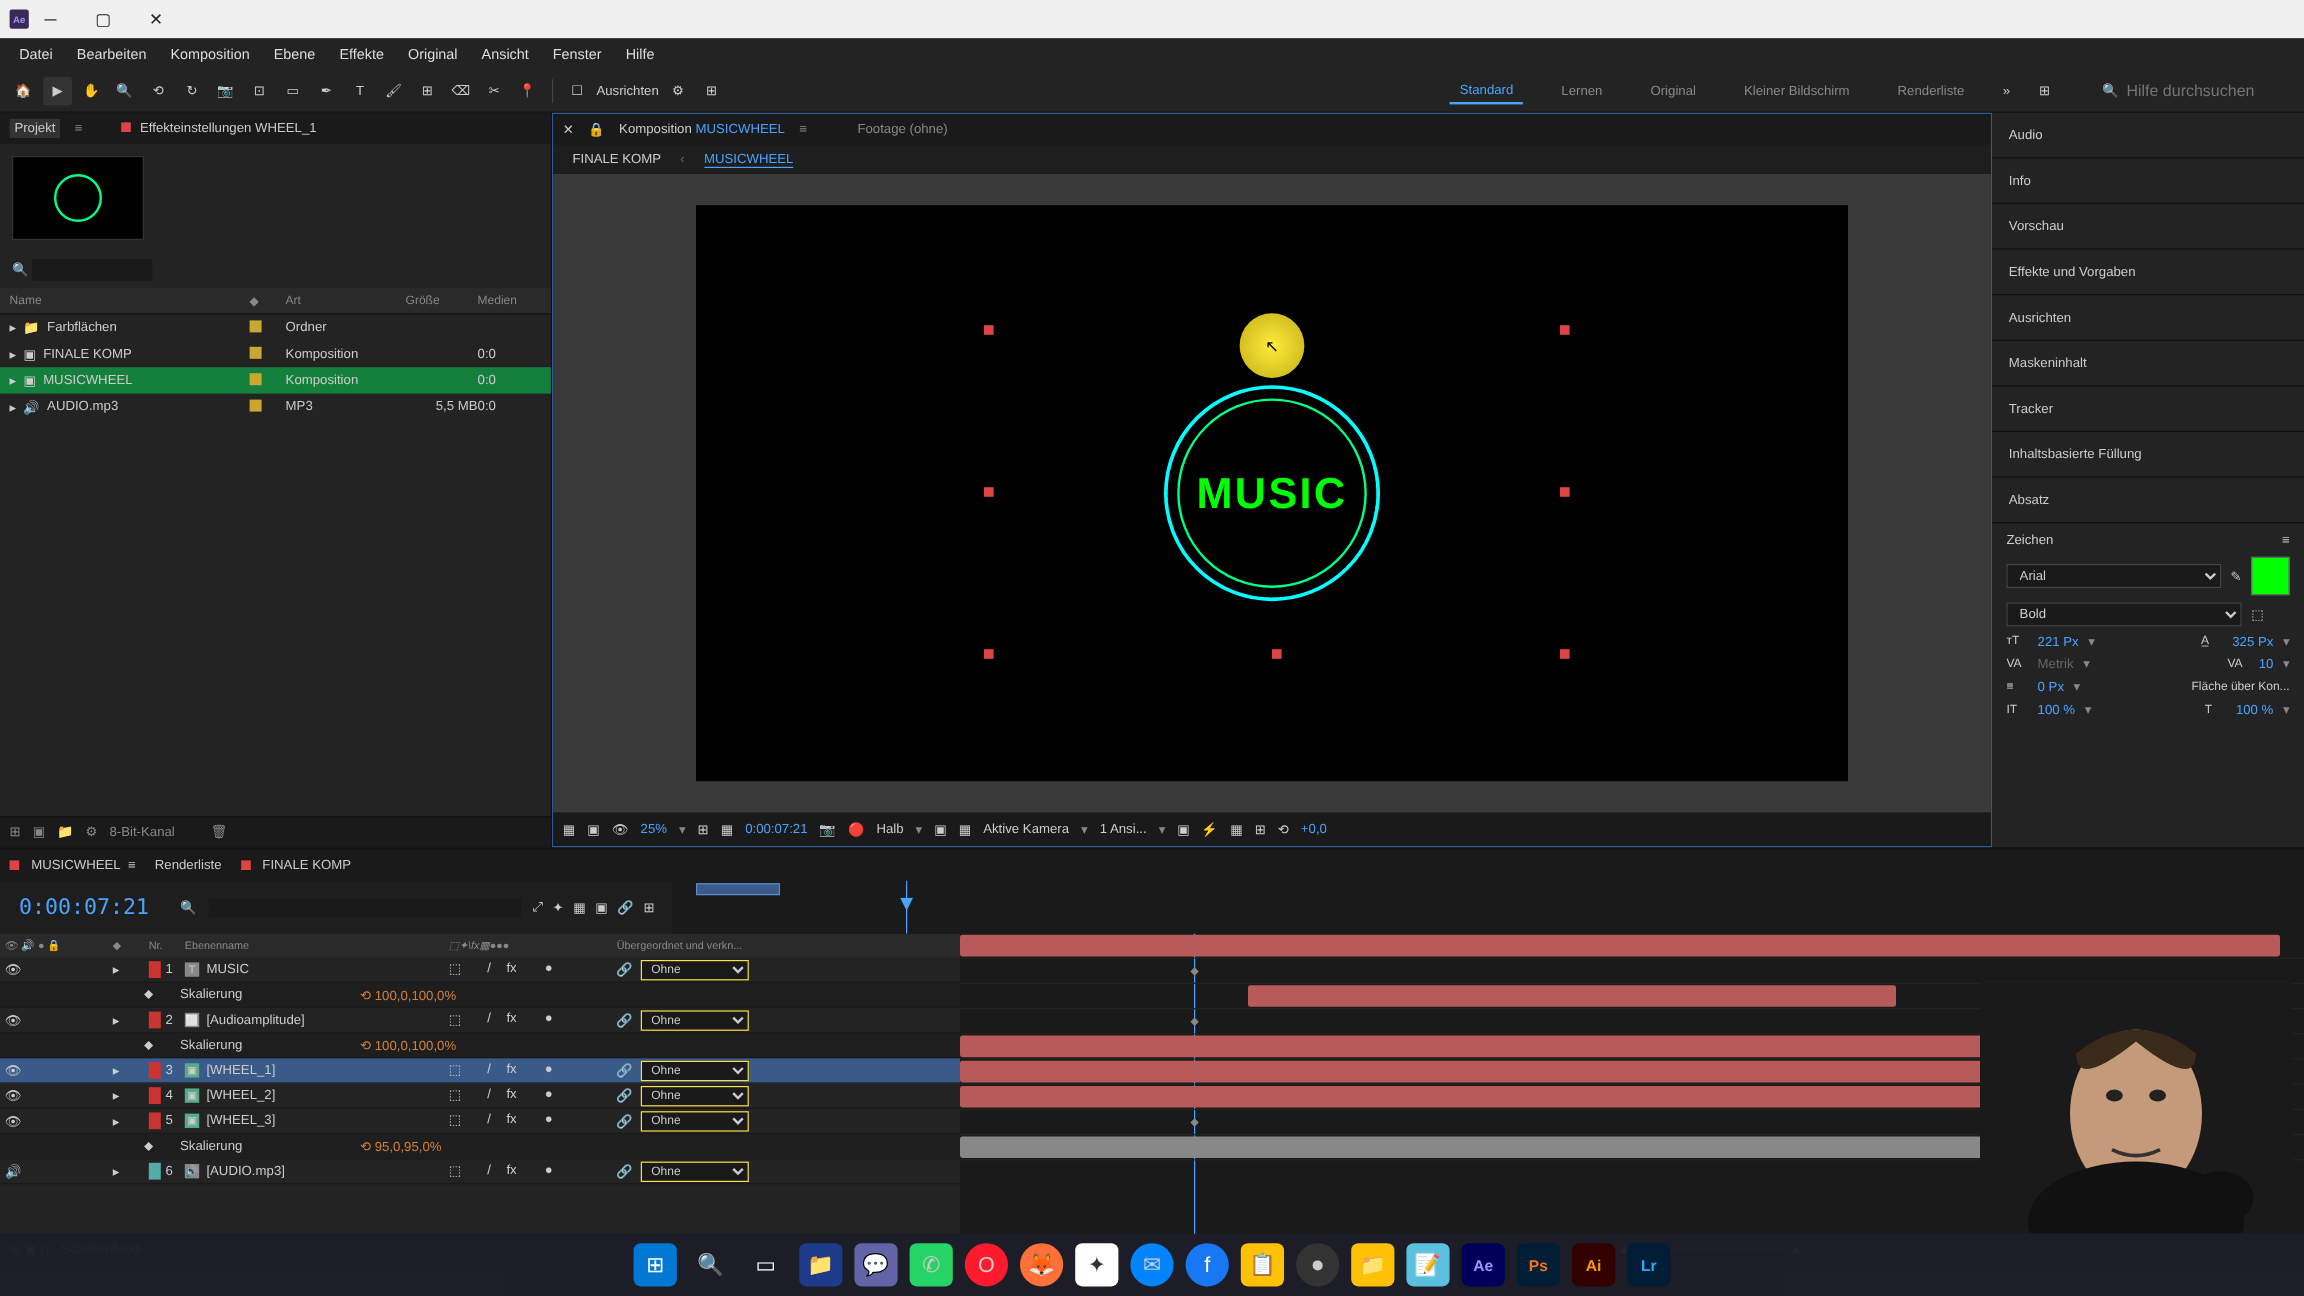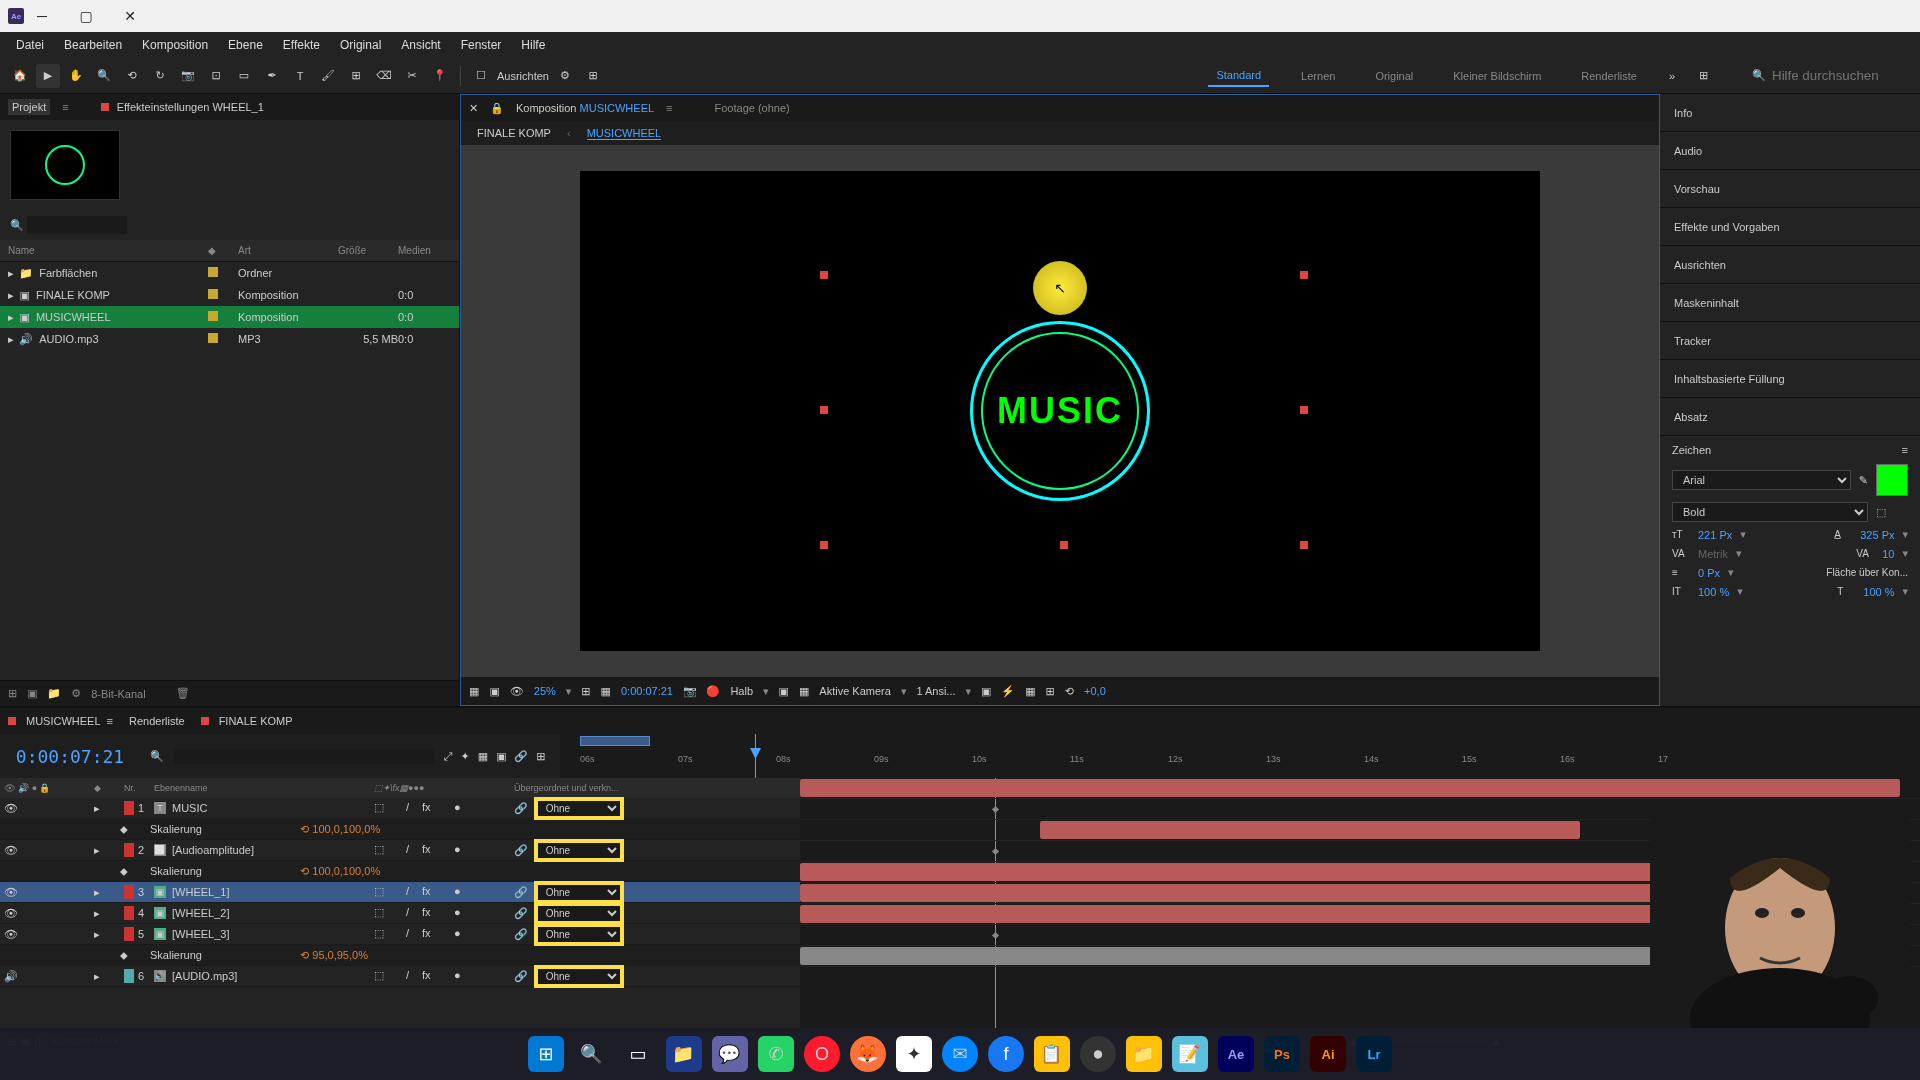--- a/index.html
+++ b/index.html
@@ -118,21 +118,21 @@
 .tl-layer-row.prop { background: #1e1e1e; padding-left: 120px; }
 .lv-vis { width: 60px; display: flex; gap: 2px; }
 .lv-eye { width: 14px; height: 14px; display: flex; align-items: center; justify-content: center; }
 .lv-lock { width: 30px; }
 .lv-nr { width: 30px; display: flex; align-items: center; gap: 4px; }
 .lv-color { width: 10px; height: 14px; display: inline-block; }
 .lv-name { width: 220px; display: flex; align-items: center; gap: 6px; }
 .lv-sw { width: 140px; display: flex; gap: 2px; }
 .lv-sw-cell { width: 14px; height: 14px; }
 .lv-parent { width: 160px; display: flex; align-items: center; gap: 6px; }
-.parent-select { background: #1a1a1a; border: 4px solid #fde047; color: #ccc; font-size: 10px; padding: 1px 4px; width: 90px; }
+.parent-select { background: #1a1a1a; border: 1px solid #fde047; color: #ccc; font-size: 10px; padding: 1px 4px; width: 90px; }
 
 .tl-tracks { flex: 1; background: #1a1a1a; position: relative; }
 .tl-track-row { height: 21px; position: relative; border-bottom: 1px solid #232323; }
 .track-bar { position: absolute; height: 18px; top: 1px; border-radius: 2px; }
 .track-playhead { position: absolute; top: 0; bottom: 0; width: 1px; background: #4aa3ff; }
 
 .tl-footer { height: 22px; background: #1a1a1a; display: flex; align-items: center; padding: 0 8px; gap: 10px; color: #888; justify-content: space-between; }
 
 
 .taskbar { position: absolute; bottom: 0; left: 0; right: 0; height: 52px; background: rgba(30,30,40,0.95); display: flex; align-items: center; justify-content: center; gap: 10px; }
@@ -331,22 +331,22 @@
       <span class="vc-item">▣</span>
       <span class="vc-item">⚡</span>
       <span class="vc-item">▦</span>
       <span class="vc-item">⊞</span>
       <span class="vc-item">⟲</span>
       <span class="vc-item blue">+0,0</span>
     </div>
   </div>
 
   <div class="right-panels">
+    <div class="right-panel-row">Audio</div>
     <div class="right-panel-row">Info</div>
-    <div class="right-panel-row">Audio</div>
     <div class="right-panel-row">Vorschau</div>
     <div class="right-panel-row">Effekte und Vorgaben</div>
     <div class="right-panel-row">Ausrichten</div>
     <div class="right-panel-row">Maskeninhalt</div>
     <div class="right-panel-row">Tracker</div>
     <div class="right-panel-row">Inhaltsbasierte Füllung</div>
     <div class="right-panel-row">Absatz</div>
     <div class="char-panel">
       <div class="char-header">
         <span>Zeichen</span>
@@ -421,34 +421,20 @@
         <span>▦</span>
         <span>▣</span>
         <span>🔗</span>
         <span>⊞</span>
       </div>
     </div>
     <div class="tl-ruler-area">
       <div class="tl-workarea">
         <div class="wa-bar" style="left:20px;width:70px"></div>
       </div>
-      <div class="tl-ruler" id="tl-ruler">
-          <div class="tl-tick" style="left: 20px;">06s</div>
-          <div class="tl-tick" style="left: 118px;">07s</div>
-          <div class="tl-tick" style="left: 216px;">08s</div>
-          <div class="tl-tick" style="left: 314px;">09s</div>
-          <div class="tl-tick" style="left: 412px;">10s</div>
-          <div class="tl-tick" style="left: 510px;">11s</div>
-          <div class="tl-tick" style="left: 608px;">12s</div>
-          <div class="tl-tick" style="left: 706px;">13s</div>
-          <div class="tl-tick" style="left: 804px;">14s</div>
-          <div class="tl-tick" style="left: 902px;">15s</div>
-          <div class="tl-tick" style="left: 1000px;">16s</div>
-          <div class="tl-tick" style="left: 1098px;">17</div>
-        </div>
       <div class="playhead" style="left:195px"></div>
     </div>
   </div>
   <div class="tl-body">
     <div class="tl-layers">
       <div class="tl-layer-headers">
         <div class="tlh-vis">👁 🔊 ● 🔒</div>
         <div class="tlh-lock"></div>
         <div style="width:30px">◆</div>
         <div class="tlh-nr">Nr.</div>

